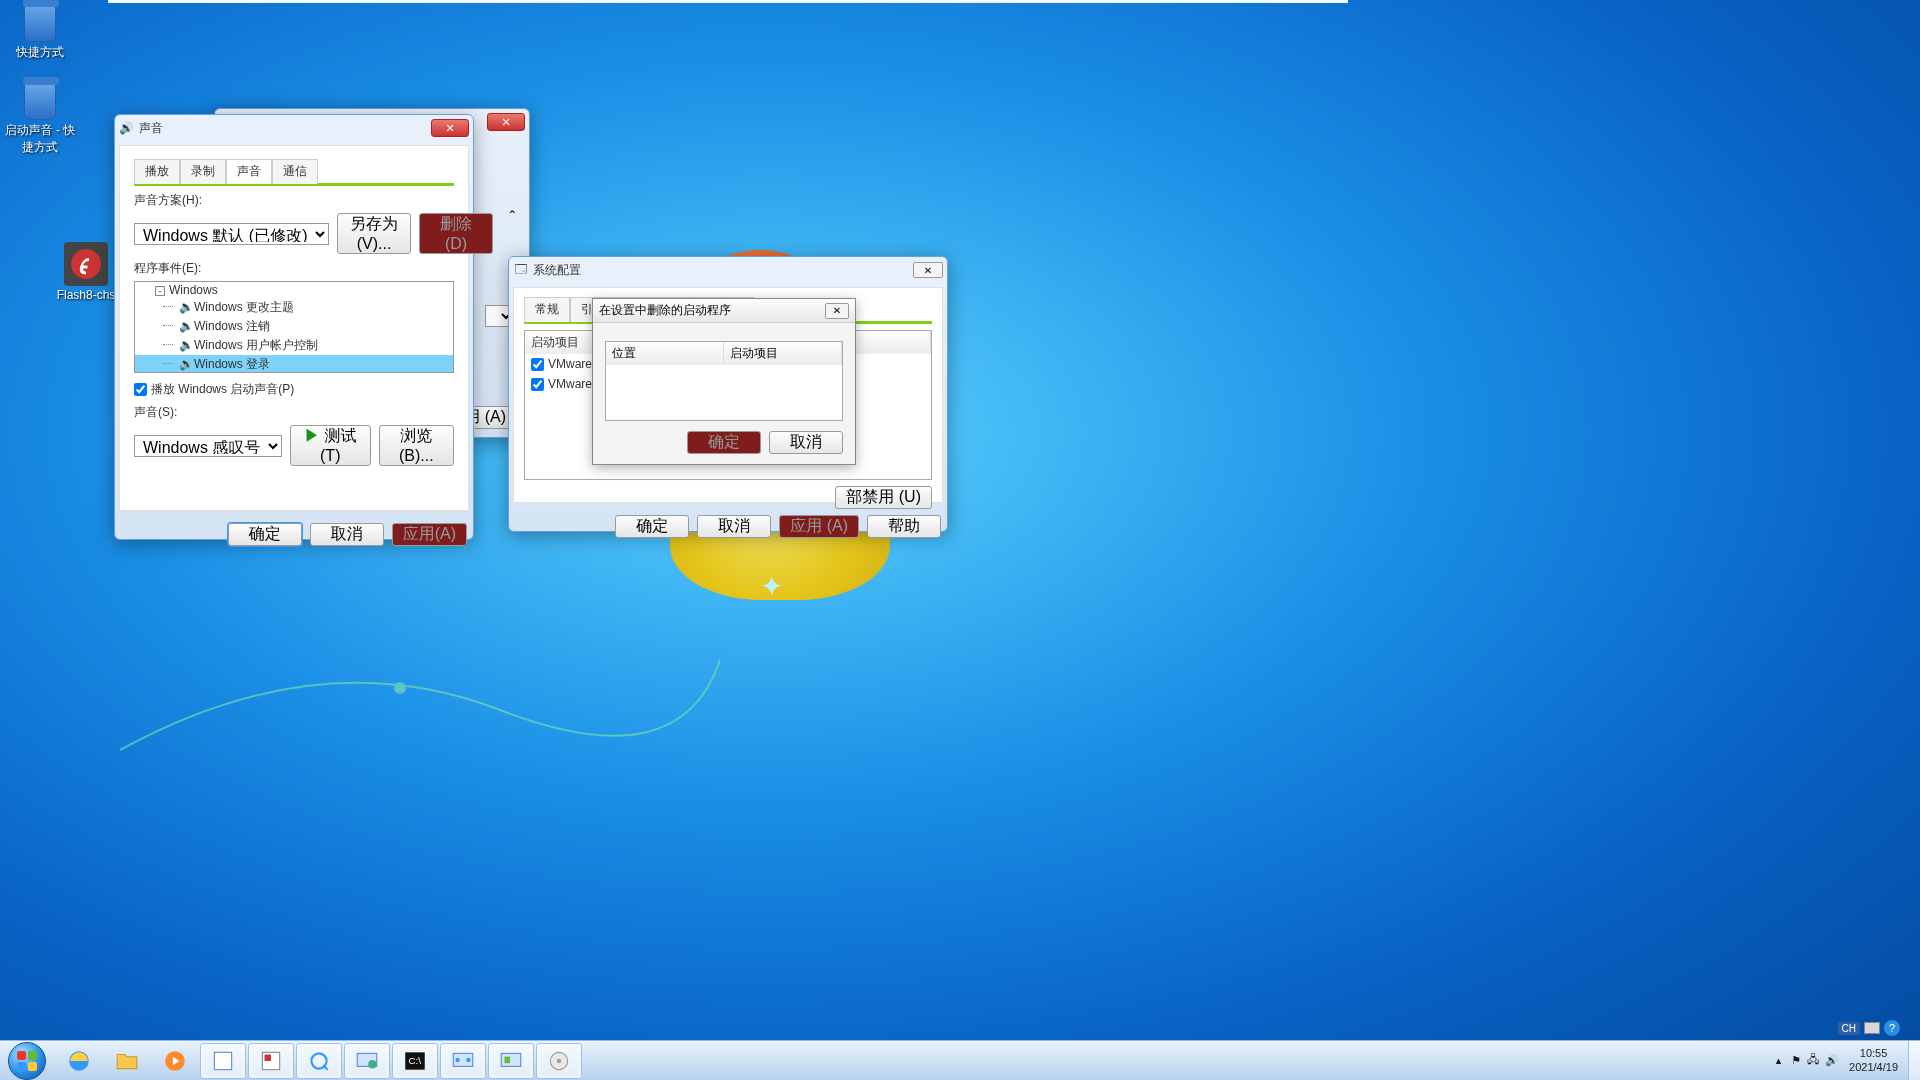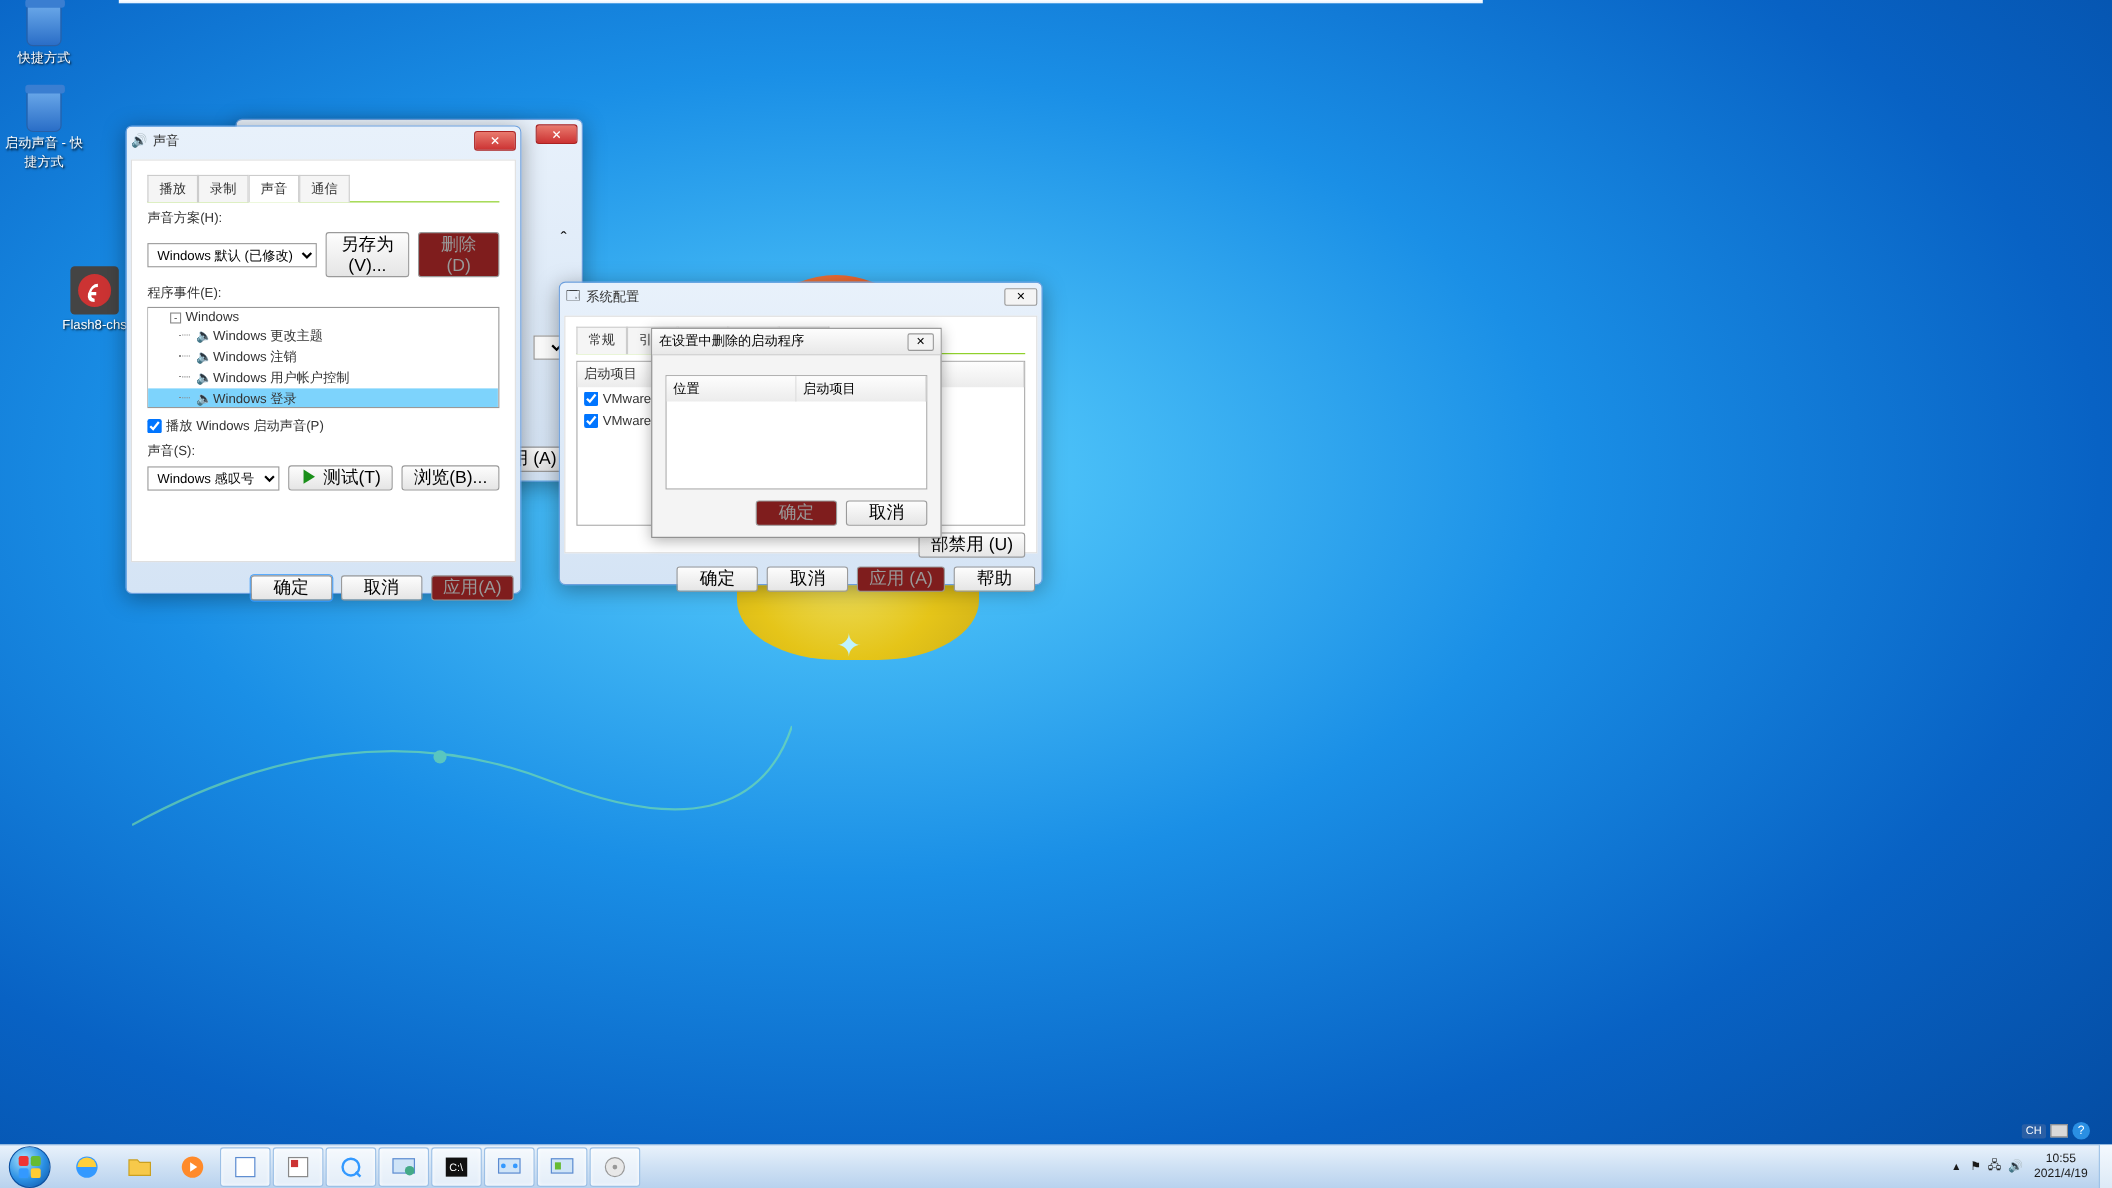--- a/index.html
+++ b/index.html
@@ -23,25 +23,25 @@
 .flashicon svg{width:36px;height:36px;}
 
 
 .win { position:absolute; background:#f4f4f4; border:1px solid #5a8ad0; border-radius:6px; box-shadow:0 4px 20px rgba(0,0,0,.35); }
 .glass { background:linear-gradient(#e8f1fb,#d5e4f5); border:1px solid #6b9edc; }
 .titlebar { height:26px; display:flex; align-items:center; padding:0 4px; font-size:12px; }
 .title-icon { width:16px; height:16px; margin-right:4px; display:inline-flex; align-items:center; justify-content:center;}
 .title-text { flex:1; color:#333; }
 .closebtn { width:38px; height:18px; background:linear-gradient(#e97a6e,#c33); border:1px solid #a22; border-radius:3px; color:#fff; font-size:11px; display:flex; align-items:center; justify-content:center; cursor:pointer;}
 .inner { background:#fff; margin:4px; padding:10px 14px; font-size:12px; color:#333; border:1px solid #dfdfdf;}
-.tabs { display:flex; gap:0; margin-top:2px; border-bottom:1px solid #84cc16; font-size:12px;}
+.tabs { display:flex; gap:0; margin-top:2px; border-bottom:3px solid #84cc16; font-size:12px;}
 .tab { padding:3px 10px; background:#f5f5f5; border:1px solid #ccc; border-bottom:none; cursor:pointer; position:relative; top:1px;}
 .tab.active { background:#fff; border-bottom:1px solid #fff;}
 label.lbl { display:block; margin:6px 0 4px; }
-select, input[type=text] { font-size:12px; padding:2px 4px; border:1px solid #999; background:#fff;}
+select, input[type=text] { font-size:16px; padding:2px 4px; border:1px solid #999; background:#fff;}
 select { height:22px; }
 .btn { font-size:16px; padding:0 10px; min-width:74px; background:linear-gradient(#fdfdfd,#e5e5e5); border:1px solid #9a9a9a; border-radius:3px; cursor:pointer; }
 .btn:disabled { color:#999; cursor:default; background:#7f1d1d;}
 .row { display:flex; gap:8px; align-items:center;}
 .para { line-height:1.5; margin:8px 0;}
 .listbox { border:1px solid #999; height:92px; overflow:auto; background:#fff; font-size:12px;}
 .tree-item { padding:1px 2px 1px 20px; position:relative; white-space:nowrap;}
 .tree-item.indent { padding-left:44px; }
 .tree-item.sel { background:#7dd3fc; }
 .tree-conn { position:absolute; left:6px; top:8px; width:10px; height:1px; border-top:1px dotted #888;}
@@ -52,21 +52,21 @@
 .footer-btns { display:flex; justify-content:flex-end; gap:8px; padding:8px 6px;}
 .msconfig-list { border:1px solid #aaa; background:#fff; font-size:12px;}
 .ms-head { display:flex; font-size:12px; background:linear-gradient(#fdfdfd,#ececec);}
 .ms-head div, .ms-row div { padding:3px 6px; border-right:1px solid #ddd;}
 .ms-row { display:flex; }
 .ms-row div:first-child{ display:flex; align-items:center;}
 .subdialog { position:absolute; background:#f4f4f4; border:1px solid #888; box-shadow:0 3px 12px rgba(0,0,0,.3); font-size:12px;}
 .sub-head { display:flex; align-items:center; padding:3px 6px; background:linear-gradient(#fdfdfd,#e8e8e8); border-bottom:1px solid #ccc;}
 .sub-close { width:24px; height:16px; border:1px solid #999; background:#f4f4f4; border-radius:2px; font-size:10px; display:flex; align-items:center; justify-content:center; cursor:pointer;}
 .sub-body { padding:10px 12px;}
-.inner-list { border:1px solid #aaa; background:#fff; height:104px; margin-top:8px;}
+.inner-list { border:1px solid #aaa; background:#fff; height:80px; margin-top:8px;}
 .inner-list .ms-head div { flex:1;}
 
 
 .taskbar { position:absolute; left:0; bottom:0; width:100%; height:40px; background:linear-gradient(#e9f2fb,#cfe1f4 50%,#b8d2ee); border-top:1px solid #93b8de; display:flex; align-items:center; z-index:50;}
 .start { width:54px; height:40px; display:flex; align-items:center; justify-content:center; cursor:pointer;}
 .start-orb { width:38px; height:38px; border-radius:50%; background:radial-gradient(circle at 35% 30%,#a6e3ff,#2a8fe3 55%,#0a4fa0); border:1px solid #0a4fa0; display:grid; grid-template-columns:1fr 1fr; grid-template-rows:1fr 1fr; padding:8px; gap:2px;}
 .start-orb span{border-radius:2px;}
 .tb-items { display:flex; gap:2px; margin-left:2px;}
 .tb-btn { width:46px; height:36px; border:1px solid transparent; border-radius:3px; display:flex; align-items:center; justify-content:center; cursor:pointer;}
 .tb-btn.active { background:rgba(255,255,255,.6); border-color:#9cc0e6; box-shadow:inset 0 0 4px #fff;}

